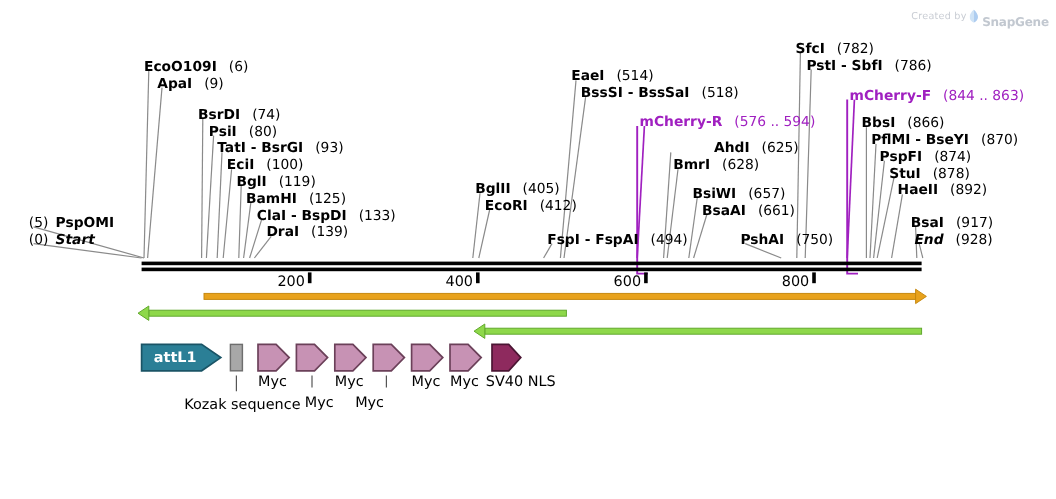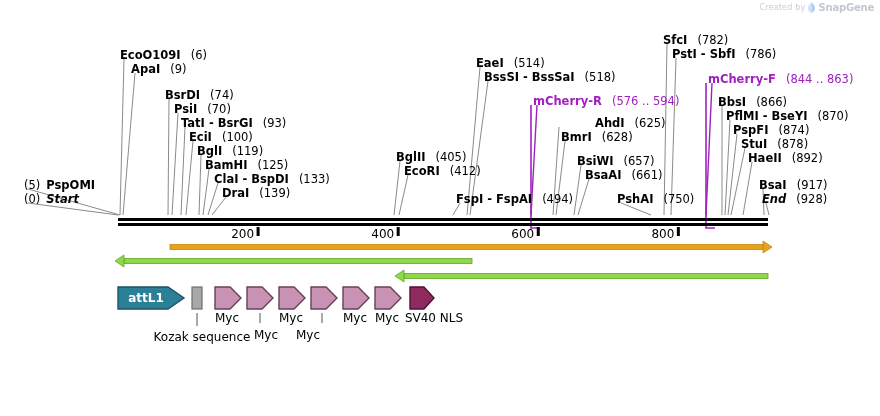--- a/index.html
+++ b/index.html
@@ -8,21 +8,21 @@
     background:#ffffff;
     font-family:"DejaVu Sans", sans-serif;
     overflow:hidden;
     position:relative;
   }
   #map{position:absolute;left:0;top:0;width:880px;height:416px;}
 
   
   .wm{position:absolute;right:6px;top:2px;display:flex;align-items:center;gap:3px;}
   .wm-created{font-size:8px;color:#c9cdd4;font-family:"DejaVu Sans",sans-serif;letter-spacing:.2px;}
-  .wm-name{font-size:10px;color:#c2c8d0;font-weight:700;font-family:"DejaVu Sans",sans-serif;letter-spacing:-.2px;}
+  .wm-name{font-size:10px;color:#c2c8d0;font-weight:700;font-family:"DejaVu Sans",sans-serif;letter-spacing:-.2px;margin-top:12px;}
   .wm-logo{width:7px;height:11px;}
 
   
   .lbl{
     position:absolute;
     white-space:nowrap;
     font-family:"DejaVu Sans", sans-serif;
     font-size:11.5px;
     line-height:12px;
     color:#000;
@@ -158,21 +158,21 @@
       <line x1="260" y1="313" x2="260" y2="323" stroke="#555" stroke-width="1"></line>
       <line x1="322" y1="313" x2="322" y2="323" stroke="#555" stroke-width="1"></line>
     </svg>
 
   <div id="site-labels">
       <div class="lbl" style="left: 24px; top: 179px;"><span class="pos">(5)</span><span class="gap-s"></span><span class="nm">PspOMI</span></div>
       <div class="lbl" style="left: 24px; top: 193px;"><span class="pos">(0)</span><span class="gap-s"></span><span class="nm ital">Start</span></div>
       <div class="lbl" style="left: 120px; top: 49px;"><span class="nm">EcoO109I</span><span class="gap-m"></span><span class="pos">(6)</span></div>
       <div class="lbl" style="left: 131px; top: 63px;"><span class="nm">ApaI</span><span class="gap-m"></span><span class="pos">(9)</span></div>
       <div class="lbl" style="left: 165px; top: 89px;"><span class="nm">BsrDI</span><span class="gap-m"></span><span class="pos">(74)</span></div>
-      <div class="lbl" style="left: 174px; top: 103px;"><span class="nm">PsiI</span><span class="gap-m"></span><span class="pos">(70)</span></div>
+      <div class="lbl" style="left: 174px; top: 103px;"><span class="nm">PsiI</span><span class="gap-m"></span><span class="pos">(80)</span></div>
       <div class="lbl" style="left: 181px; top: 117px;"><span class="nm">TatI</span><span class="sep"> - </span><span class="nm">BsrGI</span><span class="gap-m"></span><span class="pos">(93)</span></div>
       <div class="lbl" style="left: 189px; top: 131px;"><span class="nm">EciI</span><span class="gap-m"></span><span class="pos">(100)</span></div>
       <div class="lbl" style="left: 197px; top: 145px;"><span class="nm">BglI</span><span class="gap-m"></span><span class="pos">(119)</span></div>
       <div class="lbl" style="left: 205px; top: 159px;"><span class="nm">BamHI</span><span class="gap-m"></span><span class="pos">(125)</span></div>
       <div class="lbl" style="left: 214px; top: 173px;"><span class="nm">ClaI</span><span class="sep"> - </span><span class="nm">BspDI</span><span class="gap-m"></span><span class="pos">(133)</span></div>
       <div class="lbl" style="left: 222px; top: 187px;"><span class="nm">DraI</span><span class="gap-m"></span><span class="pos">(139)</span></div>
       <div class="lbl" style="left: 396px; top: 151px;"><span class="nm">BglII</span><span class="gap-m"></span><span class="pos">(405)</span></div>
       <div class="lbl" style="left: 404px; top: 165px;"><span class="nm">EcoRI</span><span class="gap-m"></span><span class="pos">(412)</span></div>
       <div class="lbl" style="left: 476px; top: 57px;"><span class="nm">EaeI</span><span class="gap-m"></span><span class="pos">(514)</span></div>
       <div class="lbl" style="left: 484px; top: 71px;"><span class="nm">BssSI</span><span class="sep"> - </span><span class="nm">BssSaI</span><span class="gap-m"></span><span class="pos">(518)</span></div>

